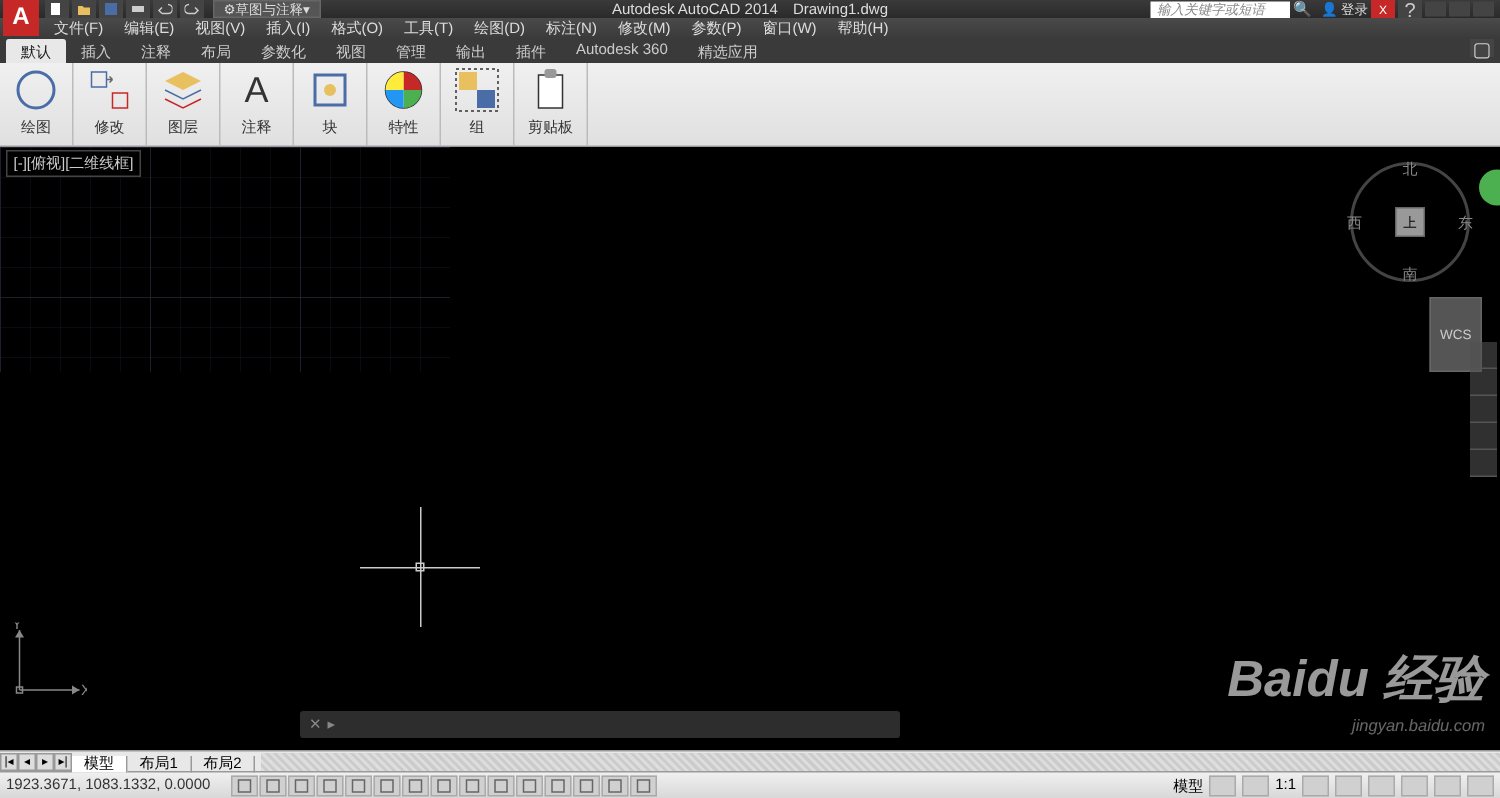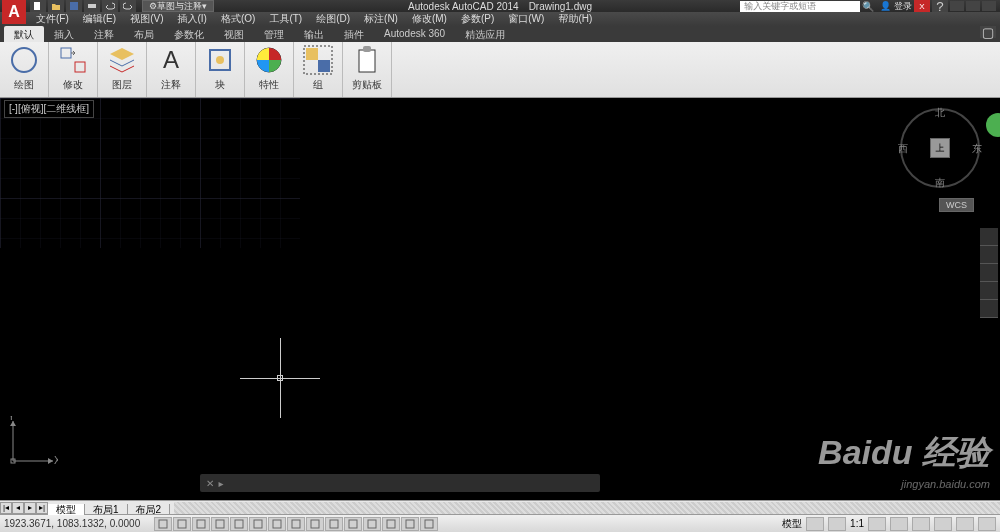--- a/index.html
+++ b/index.html
@@ -6,21 +6,21 @@
 body { width: 1000px; height: 532px; background: #f0f0f0; overflow: hidden; position: relative; }
 
 .titlebar { height: 12px; background: linear-gradient(#3a3a3a, #2a2a2a); display: flex; align-items: center; position: relative; }
 .app-logo { width: 24px; height: 24px; background: #c62828; position: absolute; left: 2px; top: 0; z-index: 10; display: flex; align-items: center; justify-content: center; color: #fff; font-weight: bold; font-size: 16px; }
 .qat { height: 12px; display: flex; align-items: center; margin-left: 30px; gap: 2px; }
 .qat-btn { width: 16px; height: 12px; background: #444; border: none; cursor: pointer; display: flex; align-items: center; justify-content: center; }
 .qat-btn svg { width: 10px; height: 10px; fill: #ccc; }
 .workspace-dd { height: 12px; background: #555; color: #ddd; font-size: 9px; padding: 0 6px; display: flex; align-items: center; margin-left: 4px; border: 1px solid #666; }
 .title-center { position: absolute; left: 50%; transform: translateX(-50%); color: #ddd; font-size: 10px; display: flex; gap: 10px; justify-content: space-between; }
 .title-right { position: absolute; right: 4px; display: flex; gap: 2px; align-items: center; }
-.search-box { width: 120px; height: 11px; background: #fff; font-size: 9px; color: #888; padding: 0 4px; display: flex; align-items: center; }
+.search-box { width: 93px; height: 11px; background: #fff; font-size: 9px; color: #888; font-style: italic; padding: 0 4px; display: flex; align-items: center; }
 .signin { color: #ddd; font-size: 9px; display: flex; align-items: center; gap: 2px; margin-left: 4px; }
 .win-btn { width: 14px; height: 10px; background: #444; border: none; }
 
 .menubar { height: 14px; background: linear-gradient(#4a4a4a, #3a3a3a); display: flex; align-items: center; padding-left: 30px; gap: 2px; }
 .menu-item { color: #ddd; font-size: 10px; padding: 0 6px; cursor: pointer; }
 
 .ribbon-tabs { height: 16px; background: #3a3a3a; display: flex; padding-left: 4px; }
 .ribbon-tab { font-size: 10px; color: #ccc; padding: 2px 10px; cursor: pointer; }
 .ribbon-tab.active { background: #e8e8e8; color: #222; border-radius: 2px 2px 0 0; }
 
@@ -40,21 +40,21 @@
 .ucs-icon svg { width: 50px; height: 50px; }
 
 .viewcube { position: absolute; right: 20px; top: 10px; width: 80px; height: 80px; }
 .viewcube-ring { position: absolute; inset: 0; border: 2px solid #444; border-radius: 50%; }
 .viewcube-box { position: absolute; left: 30px; top: 30px; width: 20px; height: 20px; background: #999; border: 1px solid #666; display: flex; align-items: center; justify-content: center; font-size: 9px; }
 .viewcube-dir { position: absolute; color: #888; font-size: 10px; }
 .viewcube-n { top: -2px; left: 35px; }
 .viewcube-s { bottom: -2px; left: 35px; }
 .viewcube-e { right: -2px; top: 34px; }
 .viewcube-w { left: -2px; top: 34px; }
-.wcs-badge { position: absolute; right: 26px; top: 100px; background: #555; color: #ccc; font-size: 9px; padding: 1px 6px; border: 1px solid #666; }
+.wcs-badge { position: absolute; right: 12px; top: 100px; background: #555; color: #ccc; font-size: 9px; padding: 19px 6px; border: 1px solid #666; }
 
 .navbar-right { position: absolute; right: 2px; top: 130px; width: 18px; background: rgba(80,80,80,0.6); display: flex; flex-direction: column; }
 .navbar-btn { width: 18px; height: 18px; border: none; background: transparent; border-bottom: 1px solid #555; }
 
 .green-bubble { position: absolute; right: -10px; top: 15px; width: 24px; height: 24px; background: #4caf50; border-radius: 50%; }
 
 .cmdline-wrap { position: absolute; left: 200px; bottom: 8px; height: 18px; background: rgba(50,50,50,0.9); display: flex; align-items: center; padding: 0 6px; gap: 4px; border-radius: 2px; width: 400px; }
 .cmdline-icon { color: #888; font-size: 10px; }
 .cmdline-input { background: transparent; border: none; color: #888; font-size: 10px; font-style: italic; flex: 1; outline: none; margin-top: 48px; }
 

